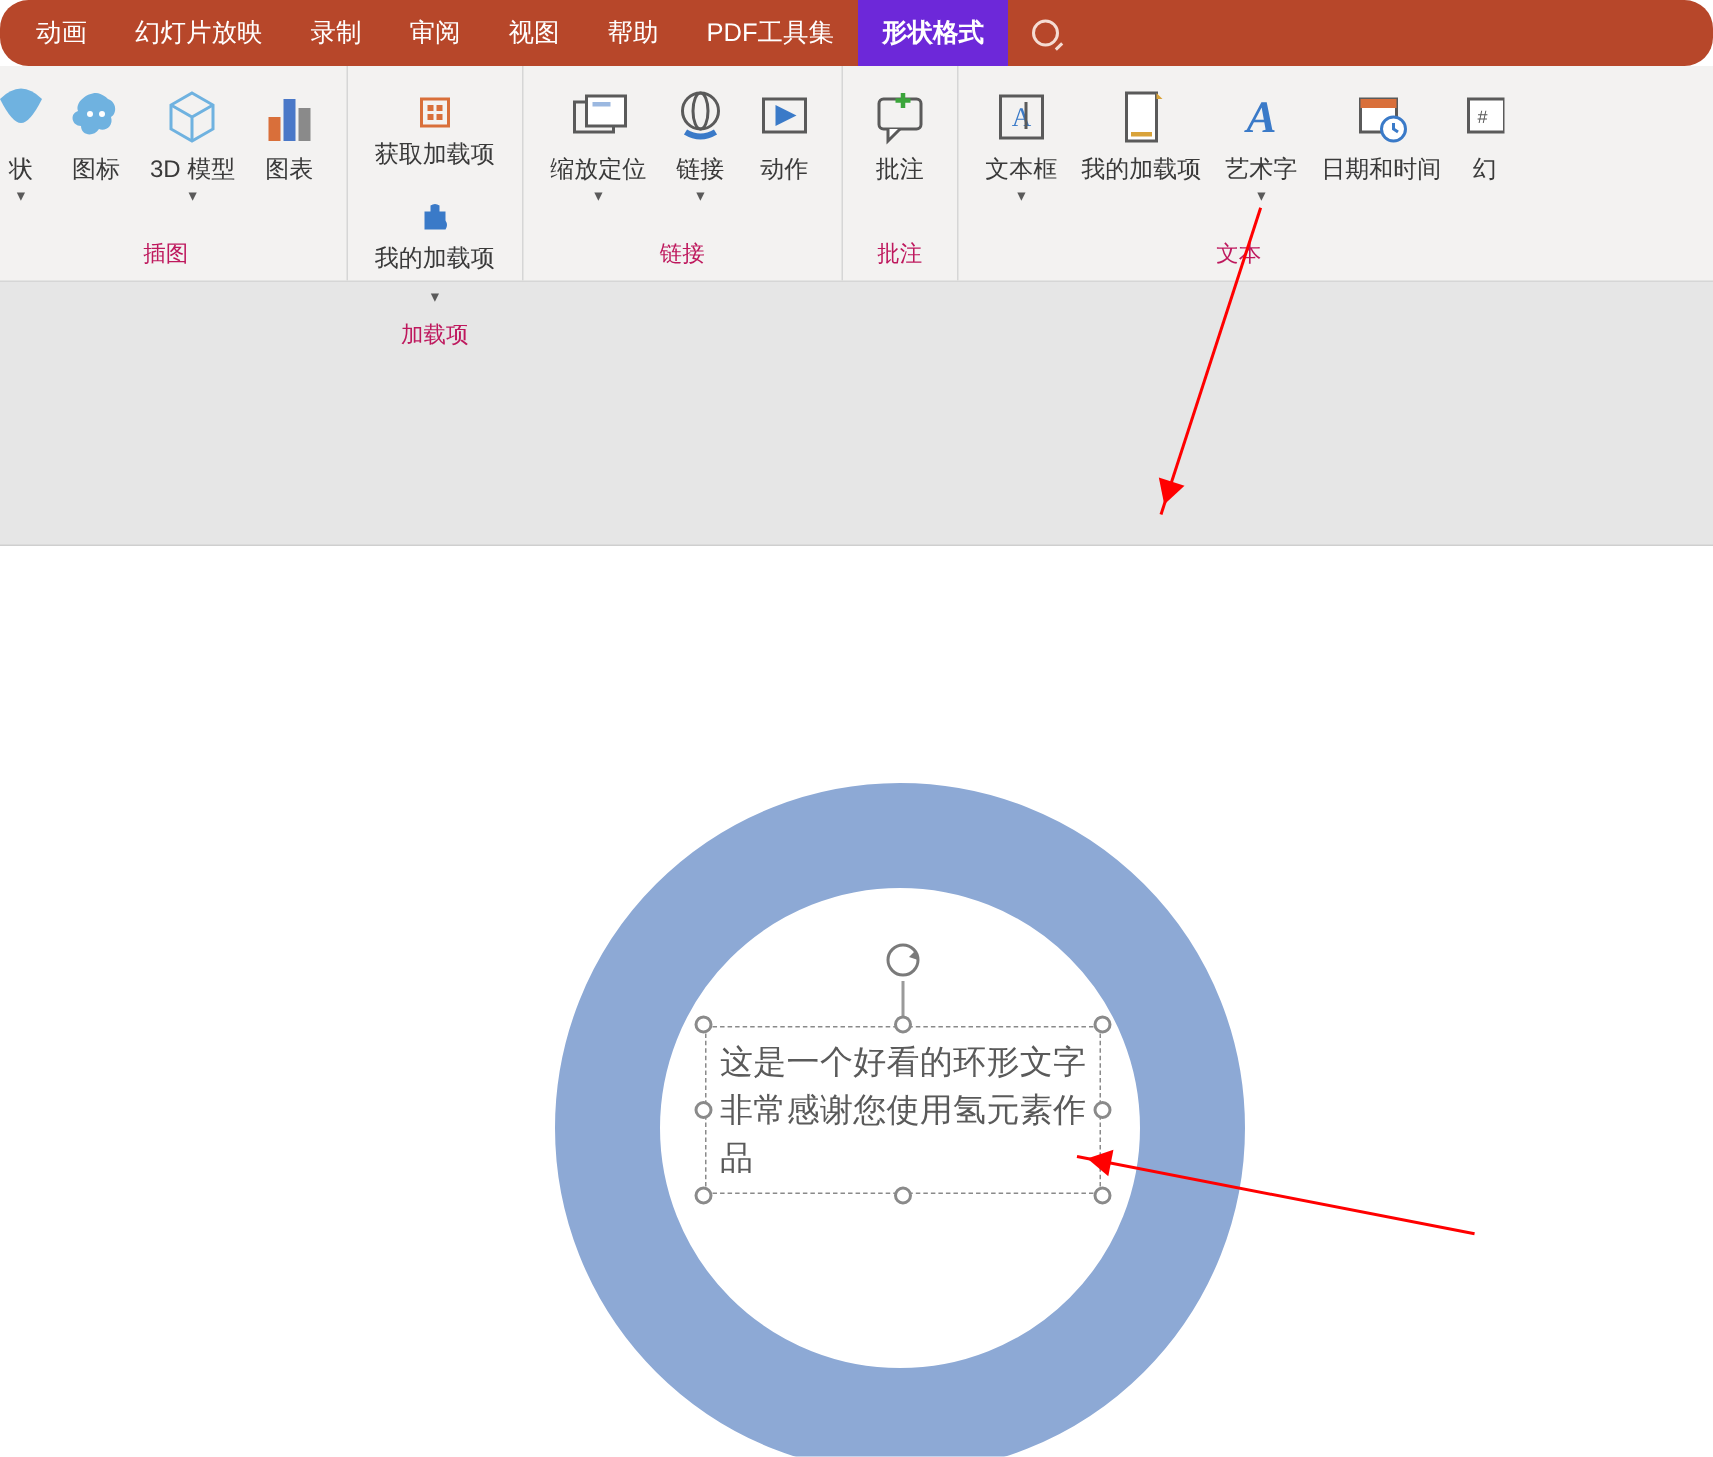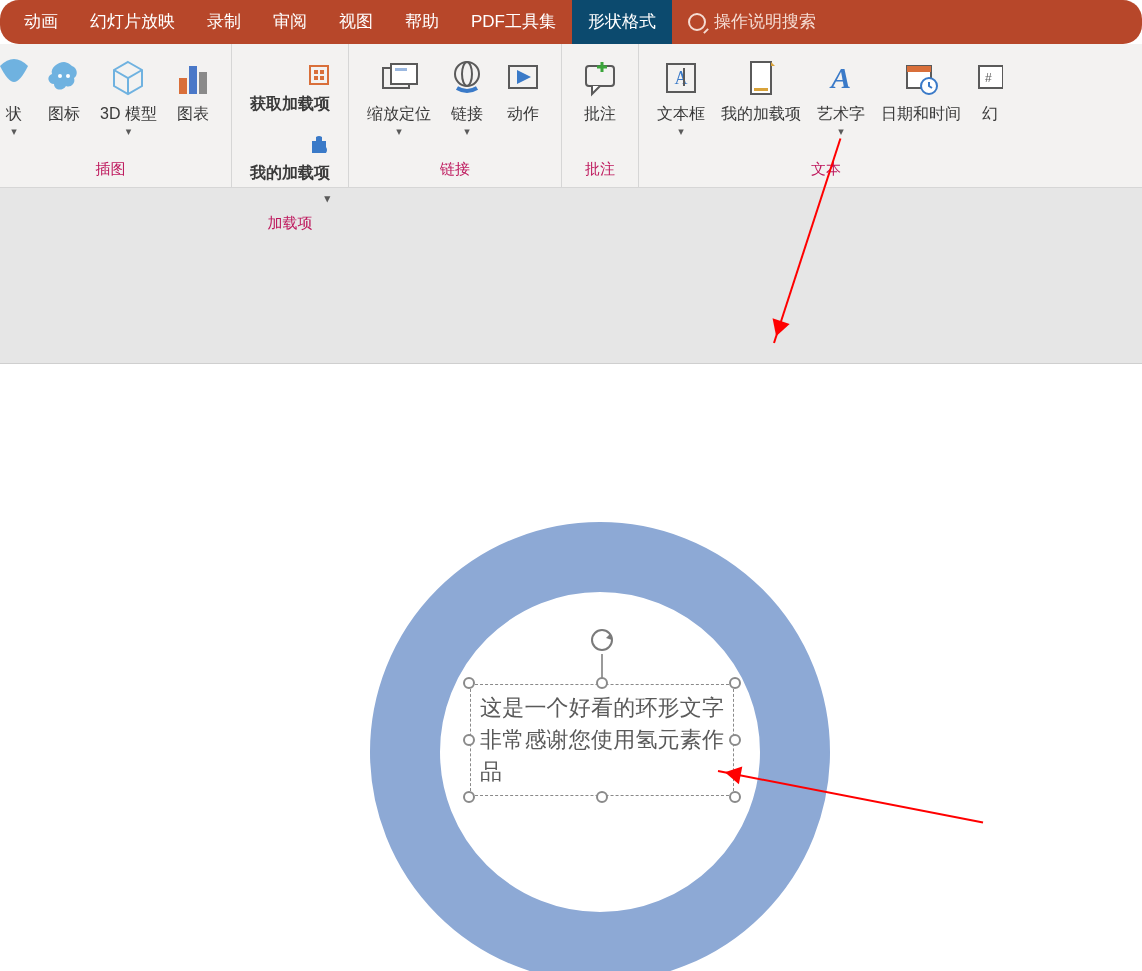--- a/index.html
+++ b/index.html
@@ -22,21 +22,22 @@
     border-radius: 19px;
   }
   .tab {
     padding: 0 16px;
     height: 44px;
     line-height: 44px;
     cursor: pointer;
     white-space: nowrap;
   }
   .tab.active {
-    background: #0c4a6e;
+    background: #6d28d9;
+    font-weight: bold;
   }
   .tab.tell-me {
     display: flex;
     align-items: center;
     gap: 8px;
     color: #f5dcd3;
   }
   .tell-me-icon {
     width: 18px; height: 18px;
     border: 2px solid #f5dcd3;
@@ -87,25 +88,24 @@
   }
   .ctrl .icon-box {
     height: 48px;
     display: flex;
     align-items: center;
     justify-content: center;
     margin-bottom: 2px;
   }
   .ctrl.small-row {
     flex-direction: column;
-    align-items: flex-end;
+    align-items: center;
     padding: 4px 8px;
     gap: 8px;
     min-width: 0;
-    font-weight: bold;
   }
   .ctrl.small-row .icon-box { height: 22px; width: 22px; margin: 0; }
   .addins-stack { display: flex; flex-direction: column; gap: 12px; padding-top: 10px; }
   .dropdown-caret {
     font-size: 11px; color: #5a5a5a; margin-top: 2px;
   }
   .blank-bar {
     height: 176px;
     background: #e6e6e6;
     border-bottom: 1px solid #cfcfcf;
@@ -216,21 +216,20 @@
   <div class="tab">动画</div>
   <div class="tab">幻灯片放映</div>
   <div class="tab">录制</div>
   <div class="tab">审阅</div>
   <div class="tab">视图</div>
   <div class="tab">帮助</div>
   <div class="tab">PDF工具集</div>
   <div class="tab active">形状格式</div>
   <div class="tab tell-me">
     <span class="tell-me-icon"></span>
-    <span>操作说明搜索</span>
   </div>
 </div>
 
 <div class="ribbon">
 
   <div class="group" style="padding-left:0;">
     <div class="group-row">
       <div class="ctrl" style="min-width:30px;padding-left:0;">
         <div class="icon-box">
           <svg width="28" height="40" viewBox="0 0 28 40">

